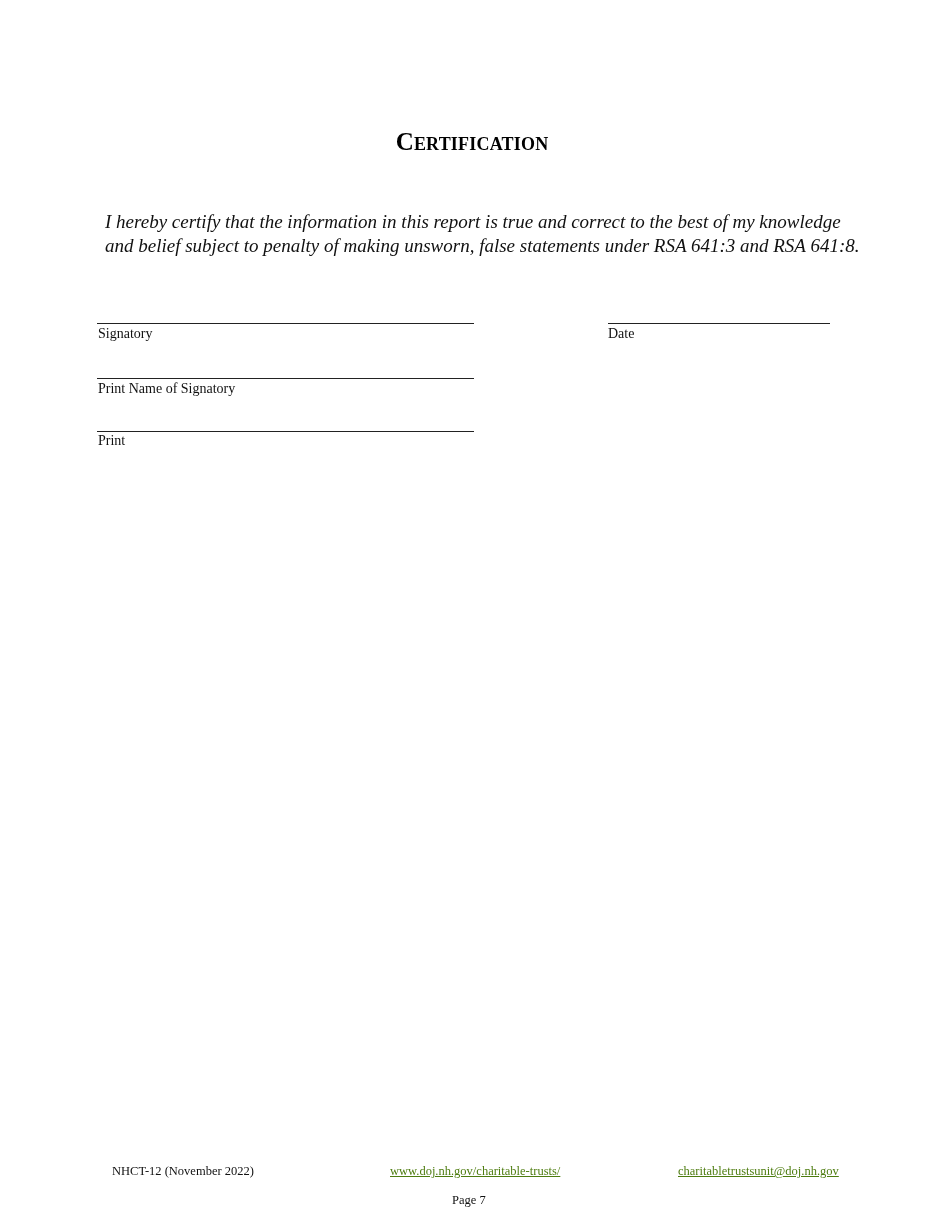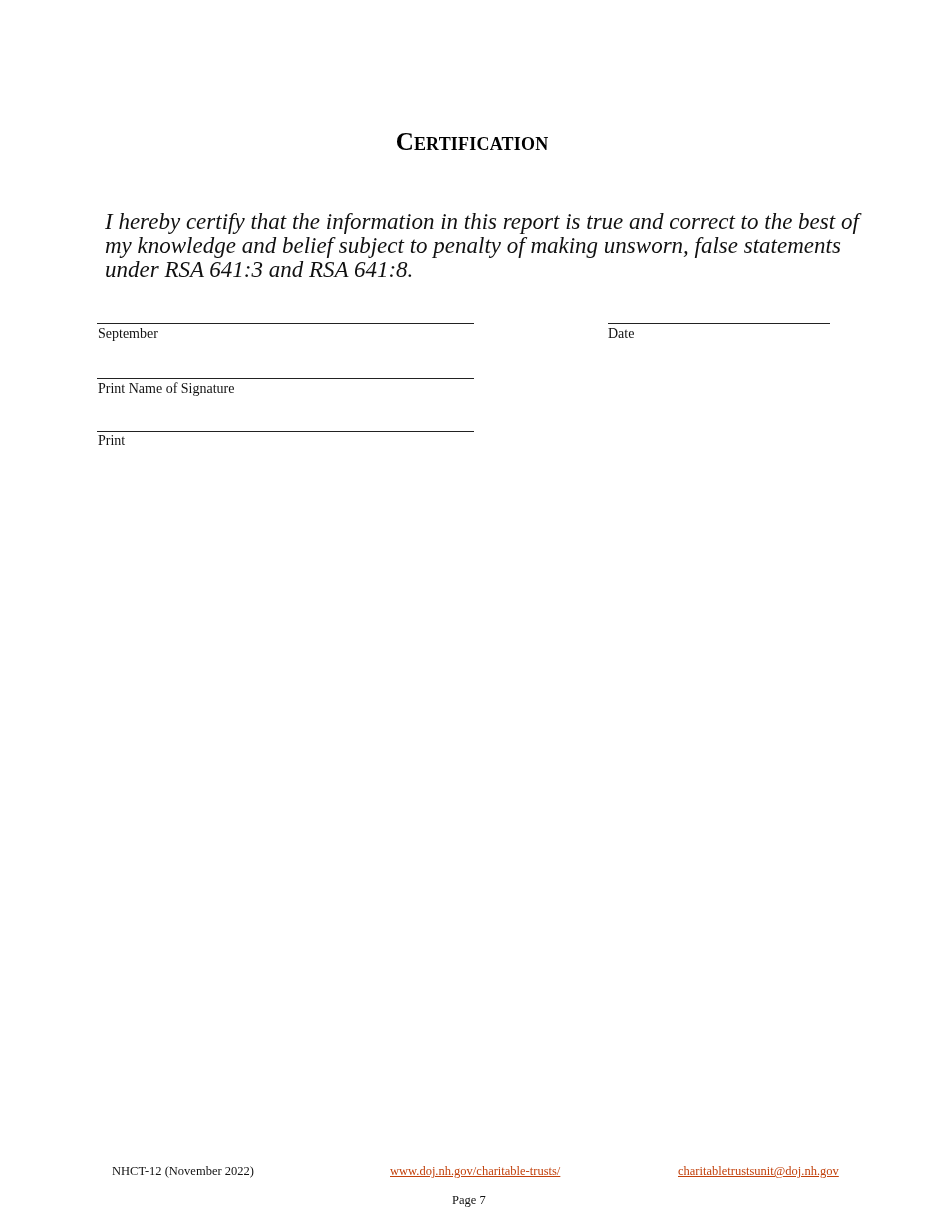--- a/index.html
+++ b/index.html
@@ -44,21 +44,21 @@
       font-size: 14.5px;
       font-style: italic;
       line-height: 18px;
       color: #111;
     }
     .statement {
       position: absolute;
       top: 210px;
       left: 105px;
       width: 760px;
-      font-size: 23px;
+      font-size: 19px;
       font-style: italic;
       line-height: 24px;
       color: #111;
     }
     .sig-line {
       position: absolute;
       border-bottom: 1px solid #222;
       height: 0;
     }
     .sig-label {
@@ -67,42 +67,42 @@
       line-height: 16px;
       color: #111;
     }
     .footer-left, .footer-mid, .footer-right, .footer-page {
       position: absolute;
       font-size: 12.5px;
       line-height: 15px;
       color: #111;
     }
     .footer-link {
-      color: #c2410c;
+      color: #4d7c0f;
       text-decoration: underline;
     }
   </style>
 </head>
 <body>
 
 <div class="page">
 
   <h1 class="title">Certification</h1>
 
 
   <div class="statement">I hereby certify that the information in this report is true and correct to the best of my knowledge and belief subject to penalty of making unsworn, false statements under RSA 641:3 and RSA 641:8.</div>
 
   <div class="sig-line" style="left:97px; top:323px; width:377px;"></div>
-  <div class="sig-label" style="left:98px; top:326px;">September</div>
+  <div class="sig-label" style="left:98px; top:326px;">Signatory</div>
 
   <div class="sig-line" style="left:608px; top:323px; width:222px;"></div>
   <div class="sig-label" style="left:608px; top:326px;">Date</div>
 
   <div class="sig-line" style="left:97px; top:378px; width:377px;"></div>
-  <div class="sig-label" style="left:98px; top:381px;">Print Name of Signature</div>
+  <div class="sig-label" style="left:98px; top:381px;">Print Name of Signatory</div>
 
   <div class="sig-line" style="left:97px; top:431px; width:377px;"></div>
   <div class="sig-label" style="left:98px; top:433px;">Print</div>
 
   <div class="footer-left" style="left:112px; top:1164px;">NHCT-12 (November 2022)</div>
   <a class="footer-mid footer-link" style="left:390px; top:1164px;">www.doj.nh.gov/charitable-trusts/</a>
   <a class="footer-right footer-link" style="left:678px; top:1164px;">charitabletrustsunit@doj.nh.gov</a>
   <div class="footer-page" style="left:452px; top:1193px;">Page 7</div>
 
 </div>

